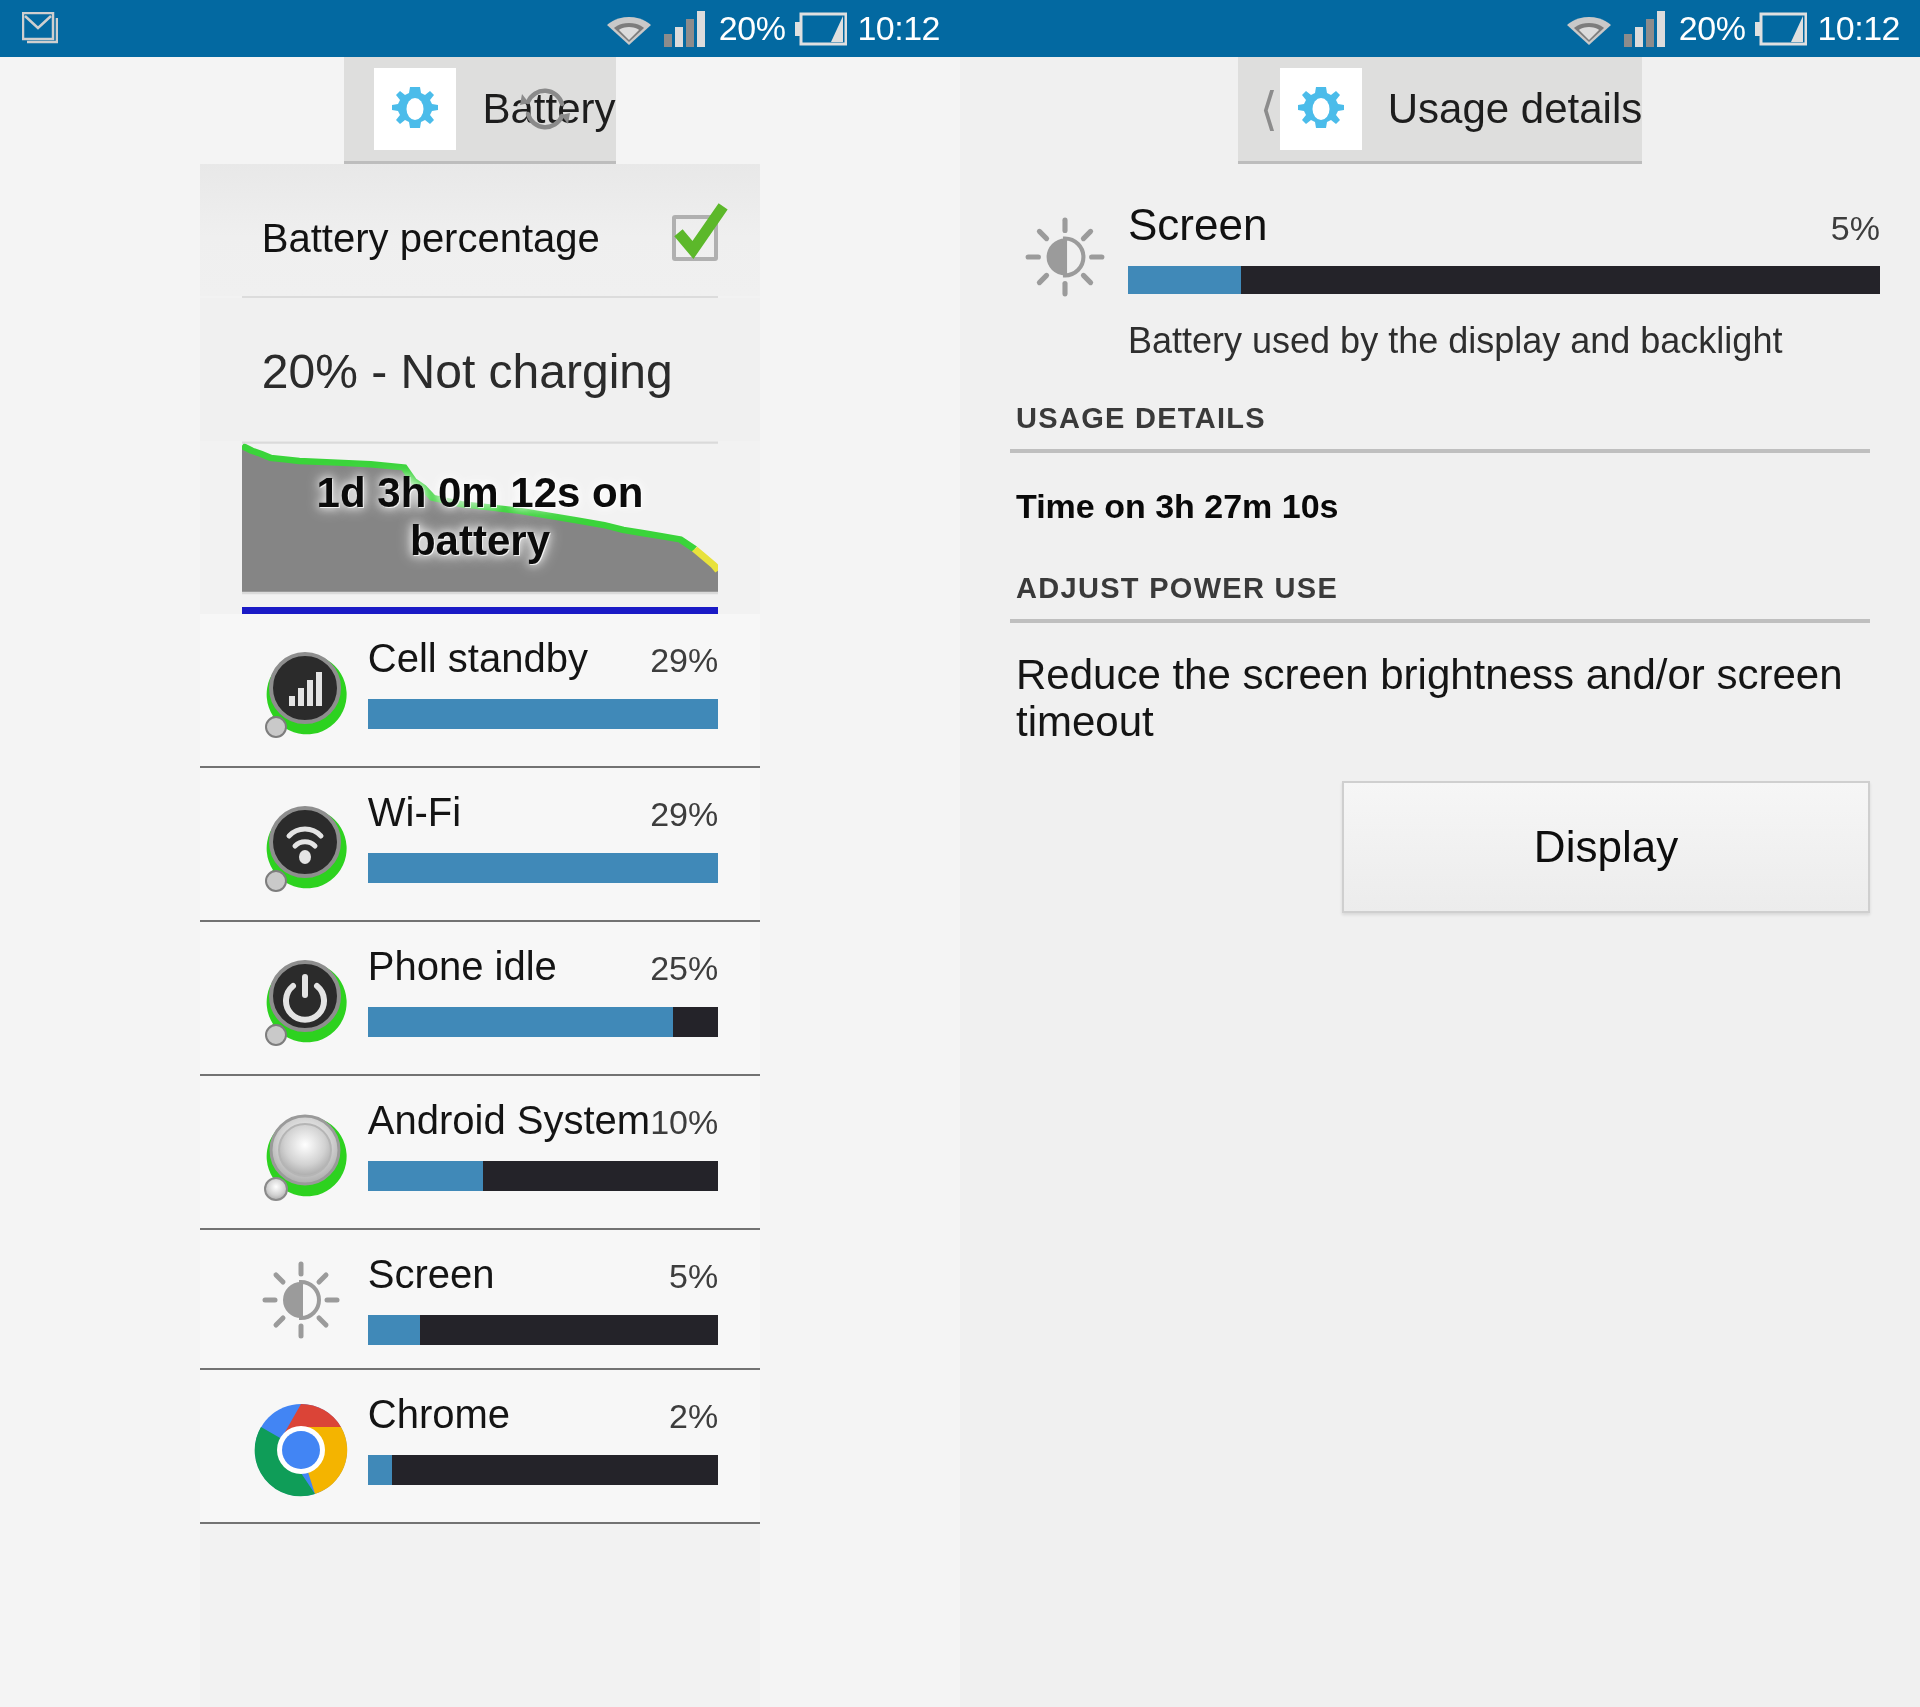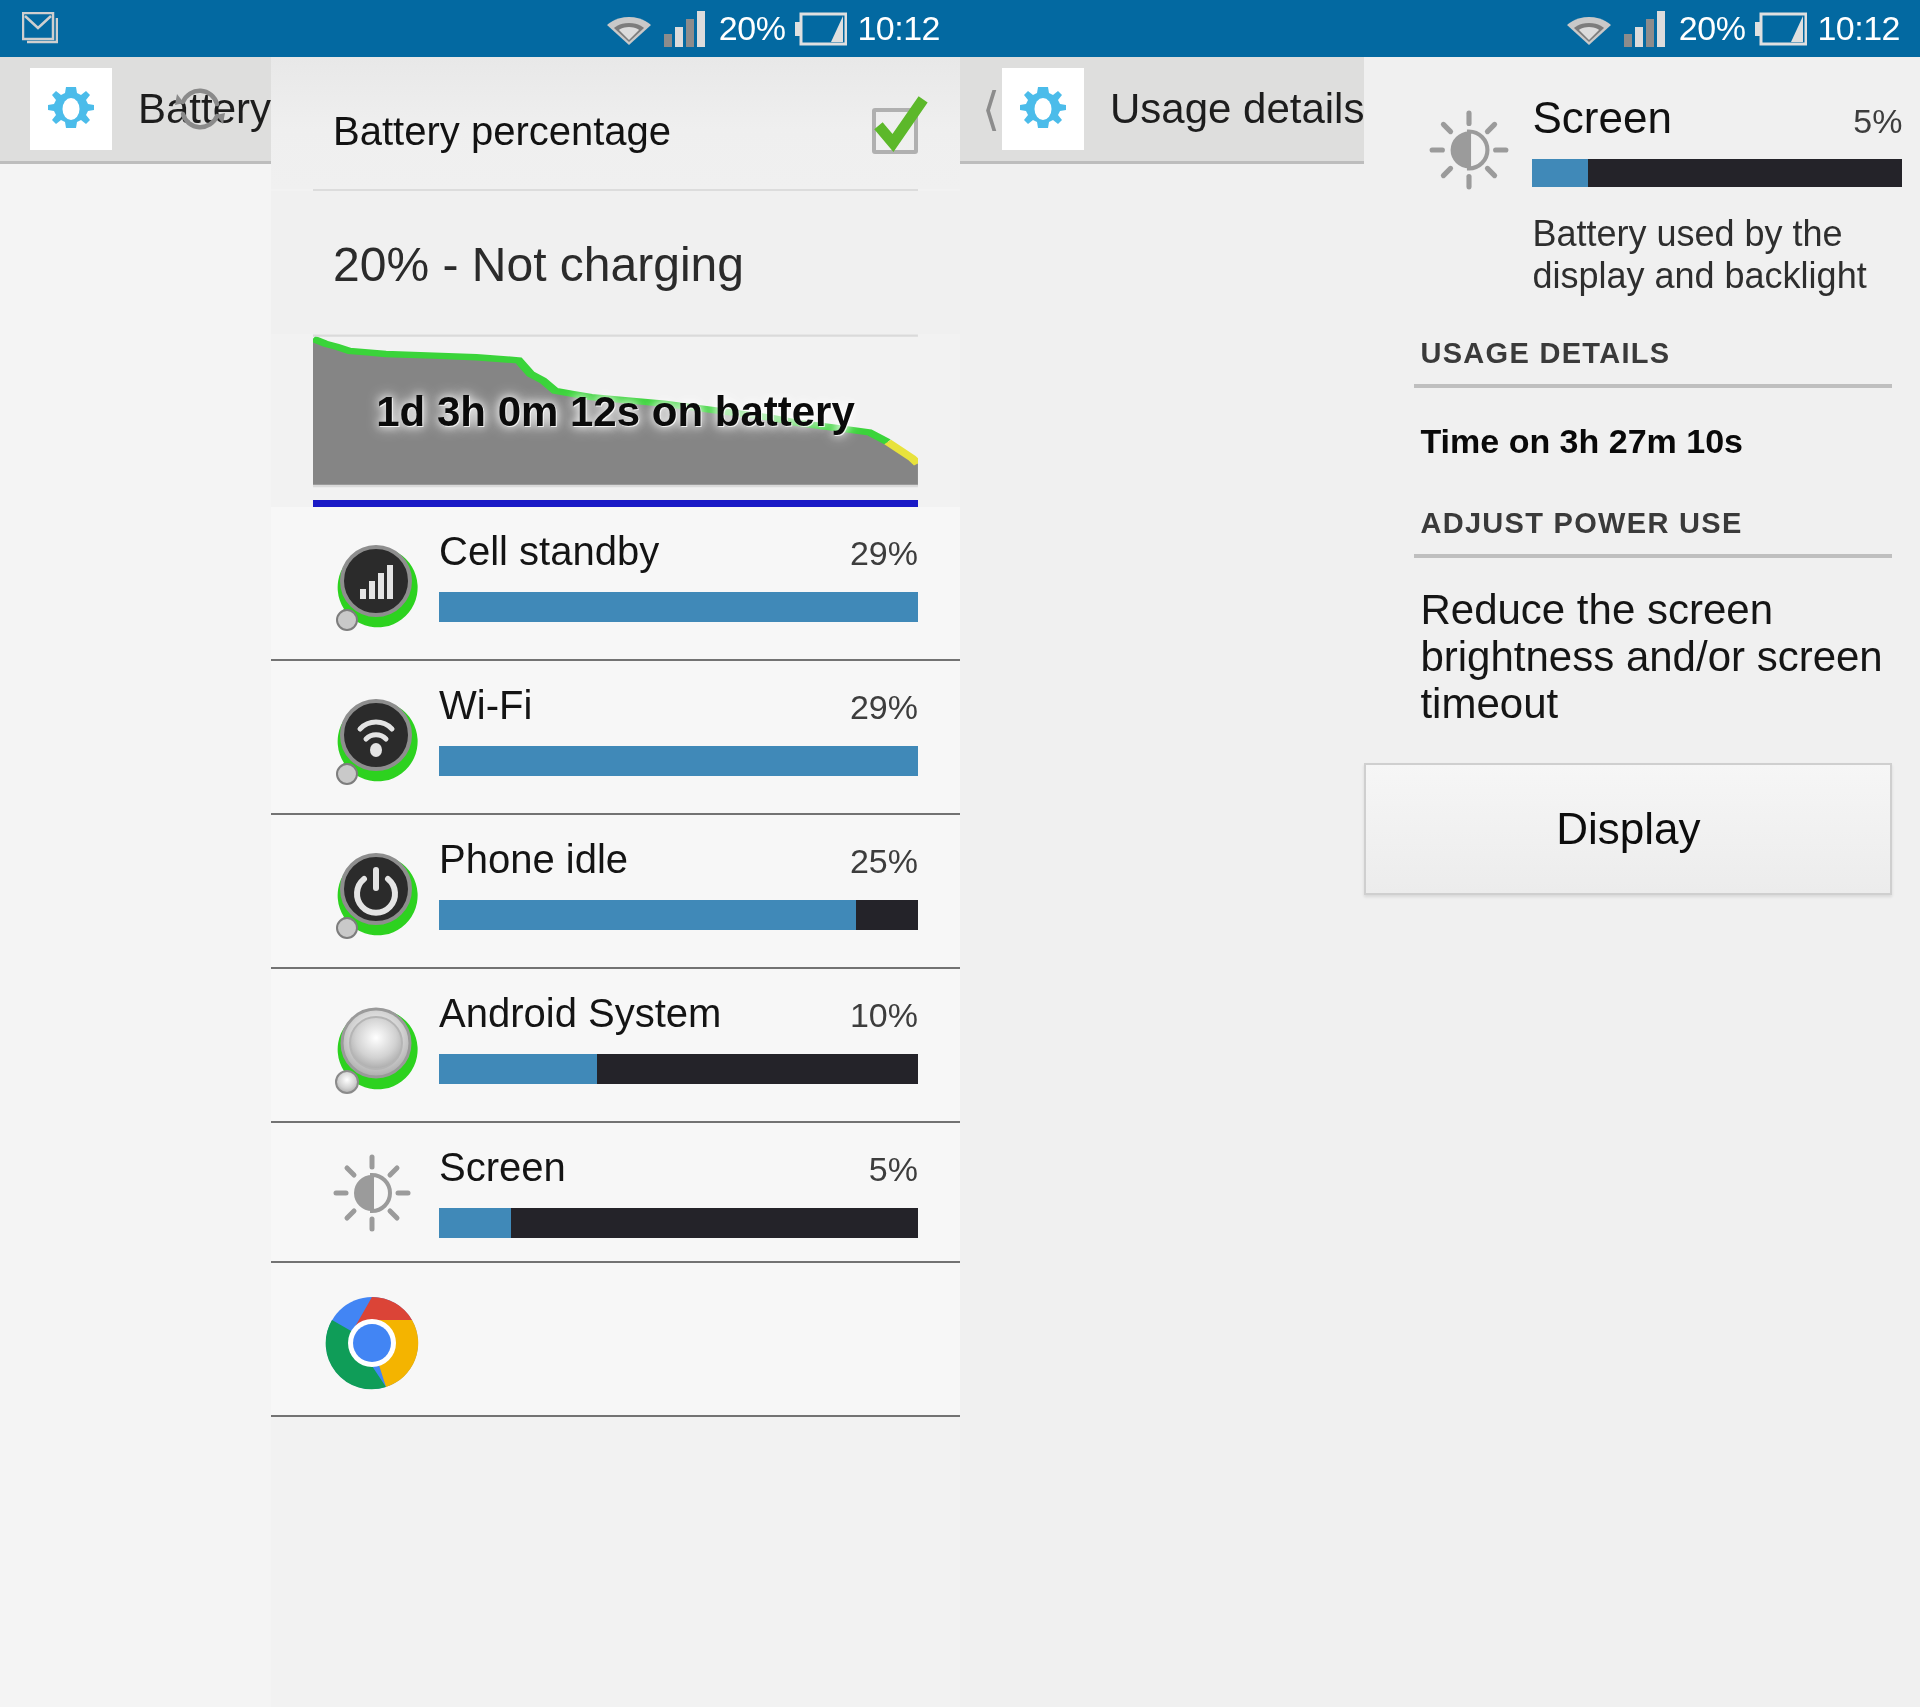--- a/index.html
+++ b/index.html
@@ -24,21 +24,21 @@
   }
   .sb-half.one { left: 0; width: 960px; }
   .sb-half.two { left: 960px; width: 960px; }
   .sb-pct { color: #ffffff; font-size: 34px; letter-spacing: -0.5px; }
   .sb-time { color: #ffffff; font-size: 34px; letter-spacing: -0.5px; }
   .mail-ico { width: 36px; height: 34px; position: relative; }
   .wifi-ico svg, .sig-ico svg, .bat-ico svg, .mail-ico svg { display: block; }
 
   
   .panes { flex: 1; display: flex; }
-  .pane { width: 960px; position: relative; display: flex; flex-direction: row; }
+  .pane { width: 960px; position: relative; display: flex; flex-direction: column; align-items: center; }
   .pane.left { background: #f4f4f4; }
   .pane.right { background: #f0f0f0; }
 
   .actionbar {
     height: 107px; flex: 0 0 107px;
     background: #dededd;
     display: flex; align-items: center;
     border-bottom: 3px solid #bdbdbd;
     position: relative;
   }
@@ -391,20 +391,29 @@
           <div class="uitem">
             <div class="uicon">
               <svg width="104" height="104" viewBox="0 0 104 104">
                 <circle cx="52" cy="52" r="46" fill="#4285f4"></circle>
                 <path d="M52 6 A46 46 0 0 1 92 29 L52 29 A23 23 0 0 0 32 41 Z" fill="#db4437"></path>
                 <path d="M92 29 A46 46 0 0 1 66 96 L52 52 A23 23 0 0 0 52 29 Z" fill="#f4b400"></path>
                 <path d="M66 96 A46 46 0 0 1 12 29 L52 52 A23 23 0 0 0 52 75 Z" fill="#0f9d58"></path>
                 <circle cx="52" cy="52" r="24" fill="#ffffff"></circle>
                 <circle cx="52" cy="52" r="19" fill="#4285f4"></circle>
               </svg>
+            </div>
+            <div class="ubody">
+              <div class="urow1">
+                <span class="uname">Chrome</span>
+                <span class="upct">2%</span>
+              </div>
+              <div class="utrack">
+                <div class="ufill" style="width:7%"></div>
+              </div>
             </div>
           </div>
 
         </div>
       </div>
     </div>
 
     <div class="pane right">
 
       <div class="actionbar">

